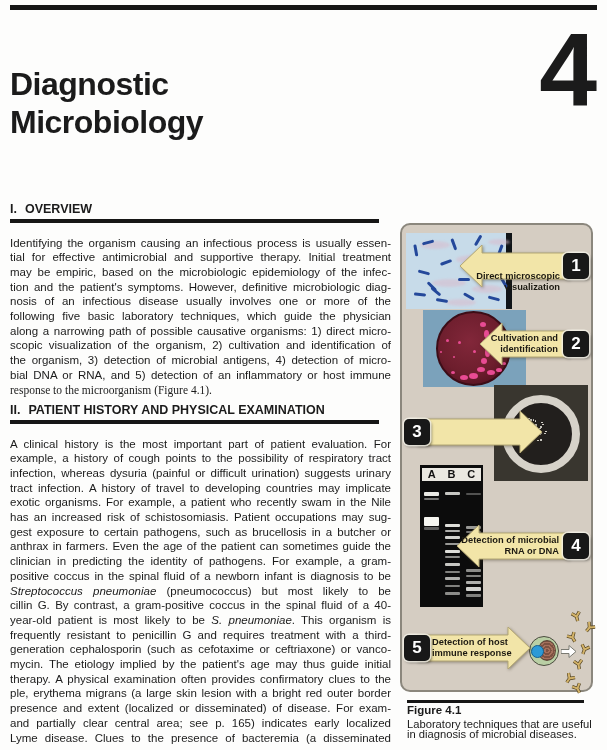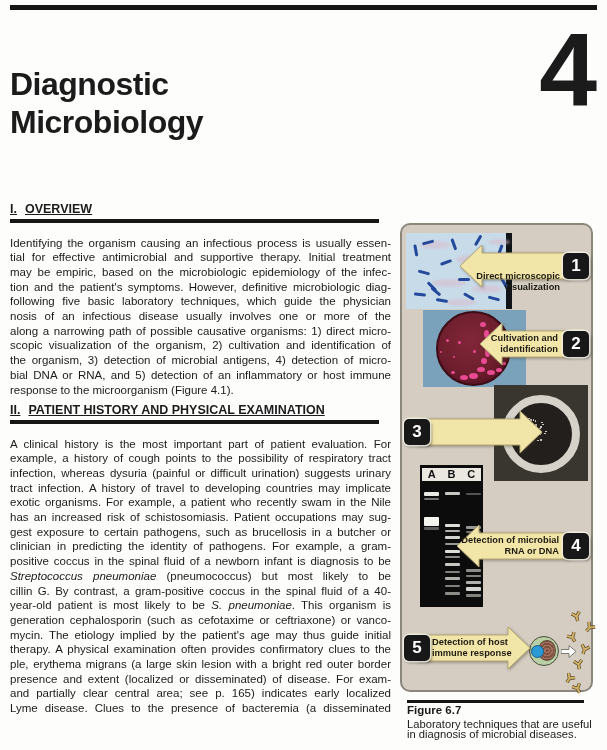--- a/index.html
+++ b/index.html
@@ -10,26 +10,26 @@
   }
   
   .top-rule{position:absolute;left:10px;top:5px;width:587px;height:5px;background:#161616;}
   .chapter-title{position:absolute;left:10px;top:44px;font-size:32px;font-weight:bold;line-height:38px;letter-spacing:-0.5px;}
   .chapter-title span{display:block;}
   .chapter-number{position:absolute;right:10px;top:18px;font-size:104px;font-weight:bold;line-height:104px;}
   
   .section{position:absolute;left:10px;width:381px;}
   .sec-1{top:202px;}
   .sec-2{top:403px;}
-  .section h2{margin:0;font-size:12.5px;font-weight:bold;line-height:14px;text-decoration:underline;}
+  .section h2{margin:0;font-size:12.5px;font-weight:bold;line-height:14px;}
   .section h2 .hnum{margin-right:8px;}
   .hrule{margin-top:3px;width:369px;height:3.5px;background:#161616;}
   .para{margin-top:13px;font-size:11.5px;line-height:14.7px;}
   .bl{text-align:justify;text-align-last:justify;}
-  .bl-end{text-align-last:left;}
+  .bl-end{text-align-last:left;font-family:Liberation Serif, serif;}
   .para i{font-style:italic;}
   
   .panel{position:absolute;left:400px;top:223px;width:193px;height:469px;box-sizing:border-box;
     background:var(--panel-bg,#d5cdc2);border:2px solid #8b877d;border-radius:10px;}
   .photo{position:absolute;overflow:hidden;}
   
   .micro{left:4px;top:8px;width:106px;height:76px;background:#c7dbe9;z-index:1;}
   .micro .edge{position:absolute;right:0;top:0;width:6px;height:100%;background:#101418;}
   .rod{position:absolute;width:12px;height:2.6px;background:#24489a;border-radius:2px;}
   .smudge{position:absolute;background:#d9bccd;opacity:.55;border-radius:50%;filter:blur(1px);}
@@ -92,46 +92,48 @@
 <div class="chapter-number">4</div>
 
 <section class="section sec-1">
   <h2><span class="hnum">I.</span><span>OVERVIEW</span></h2>
   <div class="hrule"></div>
   <div class="para">
       <div class="bl"><span>Identifying the organism causing an infectious process is usually essen-</span></div>
       <div class="bl"><span>tial for effective antimicrobial and supportive therapy. Initial treatment</span></div>
       <div class="bl"><span>may be empiric, based on the microbiologic epidemiology of the infec-</span></div>
       <div class="bl"><span>tion and the patient's symptoms. However, definitive microbiologic diag-</span></div>
+      <div class="bl"><span>nosis of an infectious disease usually involves one or more of the</span></div>
       <div class="bl"><span>following five basic laboratory techniques, which guide the physician</span></div>
-      <div class="bl"><span>nosis of an infectious disease usually involves one or more of the</span></div>
       <div class="bl"><span>along a narrowing path of possible causative organisms: 1) direct micro-</span></div>
       <div class="bl"><span>scopic visualization of the organism, 2) cultivation and identification of</span></div>
       <div class="bl"><span>the organism, 3) detection of microbial antigens, 4) detection of micro-</span></div>
       <div class="bl"><span>bial DNA or RNA, and 5) detection of an inflammatory or host immune</span></div>
       <div class="bl bl-end"><span>response to the microorganism (Figure 4.1).</span></div>
     </div>
 </section>
 
 <section class="section sec-2">
   <h2><span class="hnum">II.</span><span>PATIENT HISTORY AND PHYSICAL EXAMINATION</span></h2>
   <div class="hrule"></div>
   <div class="para">
       <div class="bl"><span>A clinical history is the most important part of patient evaluation. For</span></div>
       <div class="bl"><span>example, a history of cough points to the possibility of respiratory tract</span></div>
       <div class="bl"><span>infection, whereas dysuria (painful or difficult urination) suggests urinary</span></div>
       <div class="bl"><span>tract infection. A history of travel to developing countries may implicate</span></div>
       <div class="bl"><span>exotic organisms. For example, a patient who recently swam in the Nile</span></div>
       <div class="bl"><span>has an increased risk of schistosomiasis. Patient occupations may sug-</span></div>
       <div class="bl"><span>gest exposure to certain pathogens, such as brucellosis in a butcher or</span></div>
+      <div class="bl"><span>anthrax in farmers. Even the age of the patient can sometimes guide the</span></div>
       <div class="bl"><span>clinician in predicting the identity of pathogens. For example, a gram-</span></div>
       <div class="bl"><span>positive coccus in the spinal fluid of a newborn infant is diagnosis to be</span></div>
       <div class="bl"><i>Streptococcus pneumoniae</i><span> (pneumococcus) but most likely to be</span></div>
       <div class="bl"><span>cillin G. By contrast, a gram-positive coccus in the spinal fluid of a 40-</span></div>
       <div class="bl"><span>year-old patient is most likely to be </span><i>S. pneumoniae</i><span>. This organism is</span></div>
+      <div class="bl"><span>frequently resistant to penicillin G and requires treatment with a third-</span></div>
       <div class="bl"><span>generation cephalosporin (such as cefotaxime or ceftriaxone) or vanco-</span></div>
       <div class="bl"><span>mycin. The etiology implied by the patient's age may thus guide initial</span></div>
       <div class="bl"><span>therapy. A physical examination often provides confirmatory clues to the</span></div>
       <div class="bl"><span>ple, erythema migrans (a large skin lesion with a bright red outer border</span></div>
       <div class="bl"><span>presence and extent (localized or disseminated) of disease. For exam-</span></div>
       <div class="bl"><span>and partially clear central area; see p. 165) indicates early localized</span></div>
       <div class="bl"><span>Lyme disease. Clues to the presence of bacteremia (a disseminated</span></div>
     </div>
 </section>
 
@@ -319,17 +321,17 @@
     </svg>
     <svg class="ab" viewBox="0 0 18 18" style="left: 161px; top: 447px; transform: rotate(35deg);">
       <use href="#ab-shape"></use>
     </svg>
     <svg class="ab" viewBox="0 0 18 18" style="left: 169px; top: 457px; transform: rotate(-25deg);">
       <use href="#ab-shape"></use>
     </svg>
   </div>
 
 <div class="cap-rule"></div>
-<div class="cap-title">Figure 6.7</div>
+<div class="cap-title">Figure 4.1</div>
 <div class="cap-text">
   <div>Laboratory techniques that are useful</div>
   <div>in diagnosis of microbial diseases.</div>
 </div>
 
 </body></html>

